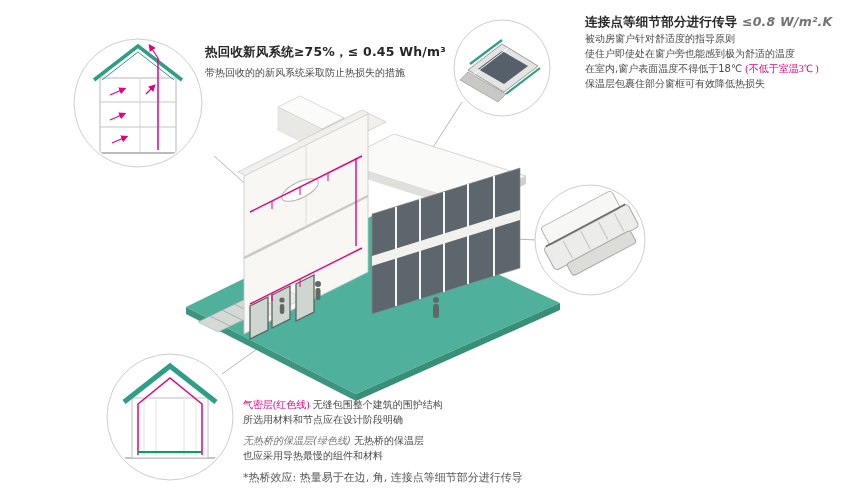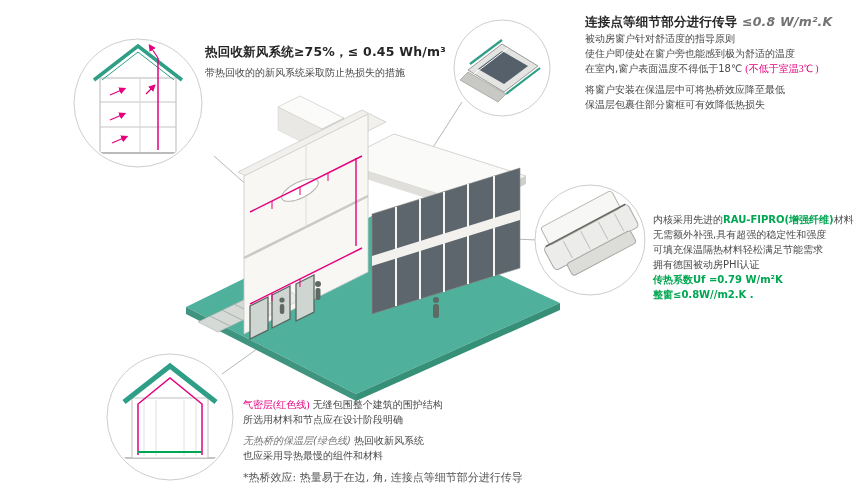--- a/index.html
+++ b/index.html
@@ -190,43 +190,32 @@
   <div class="txt" style="left:585px;top:14px;width:274px;">
     <div class="title">
       <span>连接点等细节部分进行传导 </span><span class="green">≤0.8 W/m².K</span>
     </div>
     <div style="margin-top:1px;">
       <div>被动房窗户针对舒适度的指导原则</div>
       <div>使住户即使处在窗户旁也能感到极为舒适的温度</div>
       <div>
         <span>在室内,窗户表面温度不得低于18℃ </span><span class="magenta">(不低于室温3℃ )</span>
       </div>
-      <div class="gap">将窗户安装在保温层中可将热桥效应降至最低</div>
       <div>保温层包裹住部分窗框可有效降低热损失</div>
     </div>
   </div>
 
-  <div class="txt" style="left:653px;top:212px;width:212px;">
-    <div>
-      <span>内核采用先进的</span><span class="green-b">RAU-FIPRO(增强纤维)</span><span>材料</span>
-    </div>
-    <div>无需额外补强,具有超强的稳定性和强度</div>
-    <div>可填充保温隔热材料轻松满足节能需求</div>
-    <div>拥有德国被动房PHI认证</div>
-    <div class="green-b">传热系数Uf =0.79 W/m²K</div>
-    <div class="green-b">整窗≤0.8W//m2.K .</div>
-  </div>
 
   <div class="txt" style="left:243px;top:380px;width:345px;">
     <div style="margin-top:17px;">
       <div>
         <span class="magenta">气密层(红色线)</span><span> 无缝包围整个建筑的围护结构</span>
       </div>
       <div>所选用材料和节点应在设计阶段明确</div>
       <div class="gap">
-        <span class="green">无热桥的保温层(绿色线)</span><span> 热回收新风系统</span>
+        <span class="green">无热桥的保温层(绿色线)</span><span> 无热桥的保温层</span>
       </div>
       <div>也应采用导热最慢的组件和材料</div>
       <div class="footnote">*热桥效应: 热量易于在边, 角, 连接点等细节部分进行传导</div>
     </div>
   </div>
 
 </div>
 
 </body></html>

